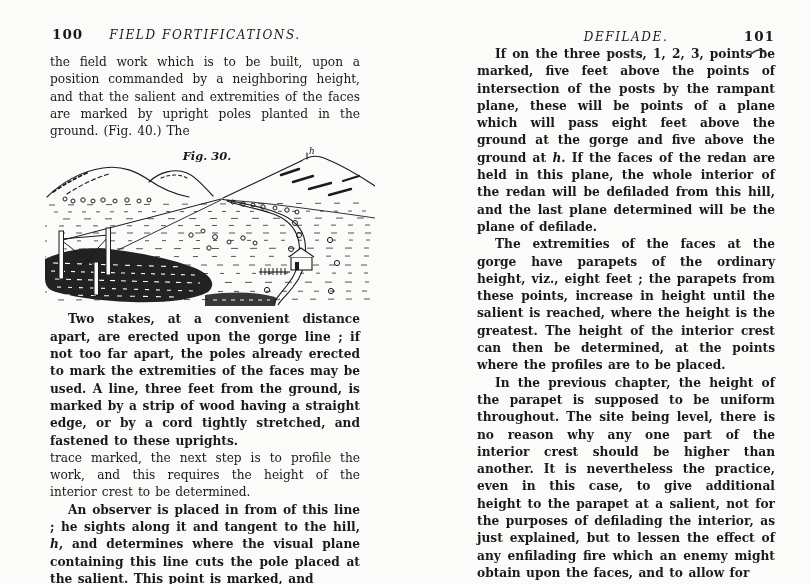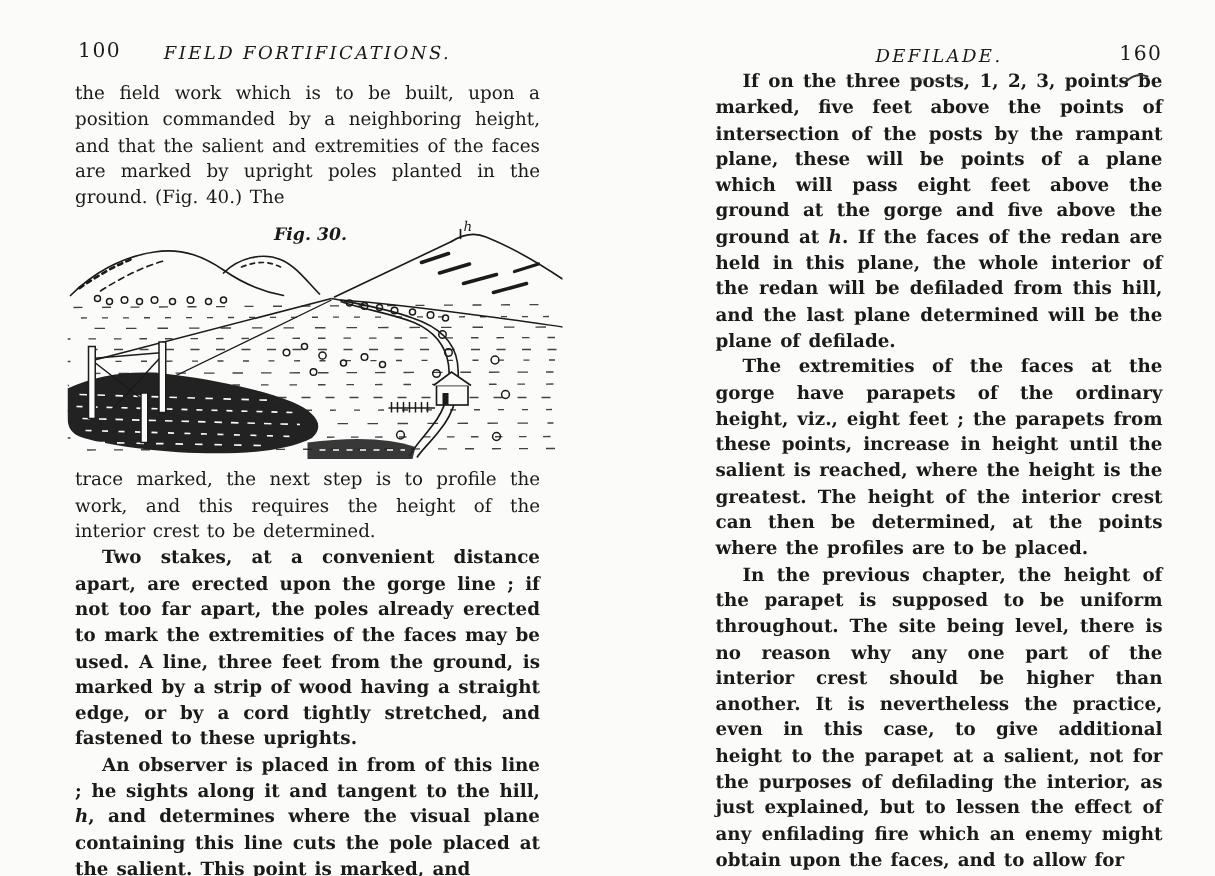--- a/index.html
+++ b/index.html
@@ -12,21 +12,21 @@
   .scan{position:relative;width:810px;height:584px;}
   .page{position:absolute;top:0;}
   .page-left{left:50px;top:28px;width:310px;}
   .page-right{left:477px;top:30px;width:298px;}
   .page-head{position:relative;height:16px;margin-bottom:0;}
   .running-head{
     text-align:center;font-style:italic;font-weight:normal;
     font-size:12px;letter-spacing:1.6px;
   }
   .page-num{
-    position:absolute;top:-2px;font-size:13.5px;font-weight:normal;letter-spacing:1px;text-align:right;
+    position:absolute;top:-2px;font-size:13.5px;font-weight:bold;letter-spacing:1px;text-align:right;
   }
   .page-left .page-num{left:2px;}
   .page-right .page-num{right:0px;}
   p.body-text{
     margin:0;font-size:12.2px;line-height:17.3px;
     text-align:justify;text-justify:inter-word;word-spacing:1.2px;
   }
   p.indent{text-indent:18px;font-weight:bold;}
   .page-left p.first{margin-top:10px;}
   .page-right p.first{margin-top:12px;}
@@ -154,31 +154,31 @@
           <rect x="14" y="86" width="4.5" height="48" fill="#fbfbf9"></rect>
           <rect x="61" y="83" width="4.5" height="47" fill="#fbfbf9"></rect>
           <rect x="49" y="117" width="4.5" height="33" fill="#fbfbf9"></rect>
         </g>
 
         <text x="162" y="15" text-anchor="middle" font-size="11.5" font-style="italic" font-weight="bold" font-family="DejaVu Serif, serif" fill="#1a1a1a">Fig. 30.</text>
         <text x="264" y="9" font-size="9" font-style="italic" font-family="DejaVu Serif, serif" fill="#1a1a1a">h</text>
       </svg>
     </div>
 
+    <p class="body-text indent">Two stakes, at a convenient distance apart, are erected upon the gorge line ; if not too far apart, the poles already erected to mark the extremities of the faces may be used.  A line, three feet from the ground, is marked by a strip of wood having a straight edge, or by a cord tightly stretched, and fastened to these uprights.</p>
+
     <p class="body-text">trace marked, the next step is to profile the work, and this requires the height of the interior crest to be determined.</p>
-
-    <p class="body-text indent">Two stakes, at a convenient distance apart, are erected upon the gorge line ; if not too far apart, the poles already erected to mark the extremities of the faces may be used.  A line, three feet from the ground, is marked by a strip of wood having a straight edge, or by a cord tightly stretched, and fastened to these uprights.</p>
 
     <p class="body-text indent"><span>An observer is placed in from of this line ; he sights along it and tangent to the hill, </span><i>h</i><span>, and determines where the visual plane containing this line cuts the pole placed at the salient.  This point is marked, and</span></p>
   </div>
 
   <div class="page page-right">
     <div class="page-head">
       <div class="running-head">DEFILADE.</div>
-      <span class="page-num">160</span>
+      <span class="page-num">101</span>
     </div>
 
 
     <p class="body-text indent"><span>If on the three posts, 1, 2, 3, points be marked, five feet above the points of intersection of the posts by the rampant plane, these will be points of a plane which will pass eight feet above the ground at the gorge and five above the ground at </span><i>h</i><span>.  If the faces of the redan are held in this plane, the whole interior of the redan will be defiladed from this hill, and the last plane determined will be the plane of defilade.</span></p>
 
     <p class="body-text indent">The extremities of the faces at the gorge have parapets of the ordinary height, viz., eight feet ; the parapets from these points, increase in height until the salient is reached, where the height is the greatest.  The height of the interior crest can then be determined, at the points where the profiles are to be placed.</p>
 
     <p class="body-text indent">In the previous chapter, the height of the parapet is supposed to be uniform throughout.  The site being level, there is no reason why any one part of the interior crest should be higher than another.  It is nevertheless the practice, even in this case, to give additional height to the parapet at a salient, not for the purposes of defilading the interior, as just explained, but to lessen the effect of any enfilading fire which an enemy might obtain upon the faces, and to allow for</p>
   </div>
 

